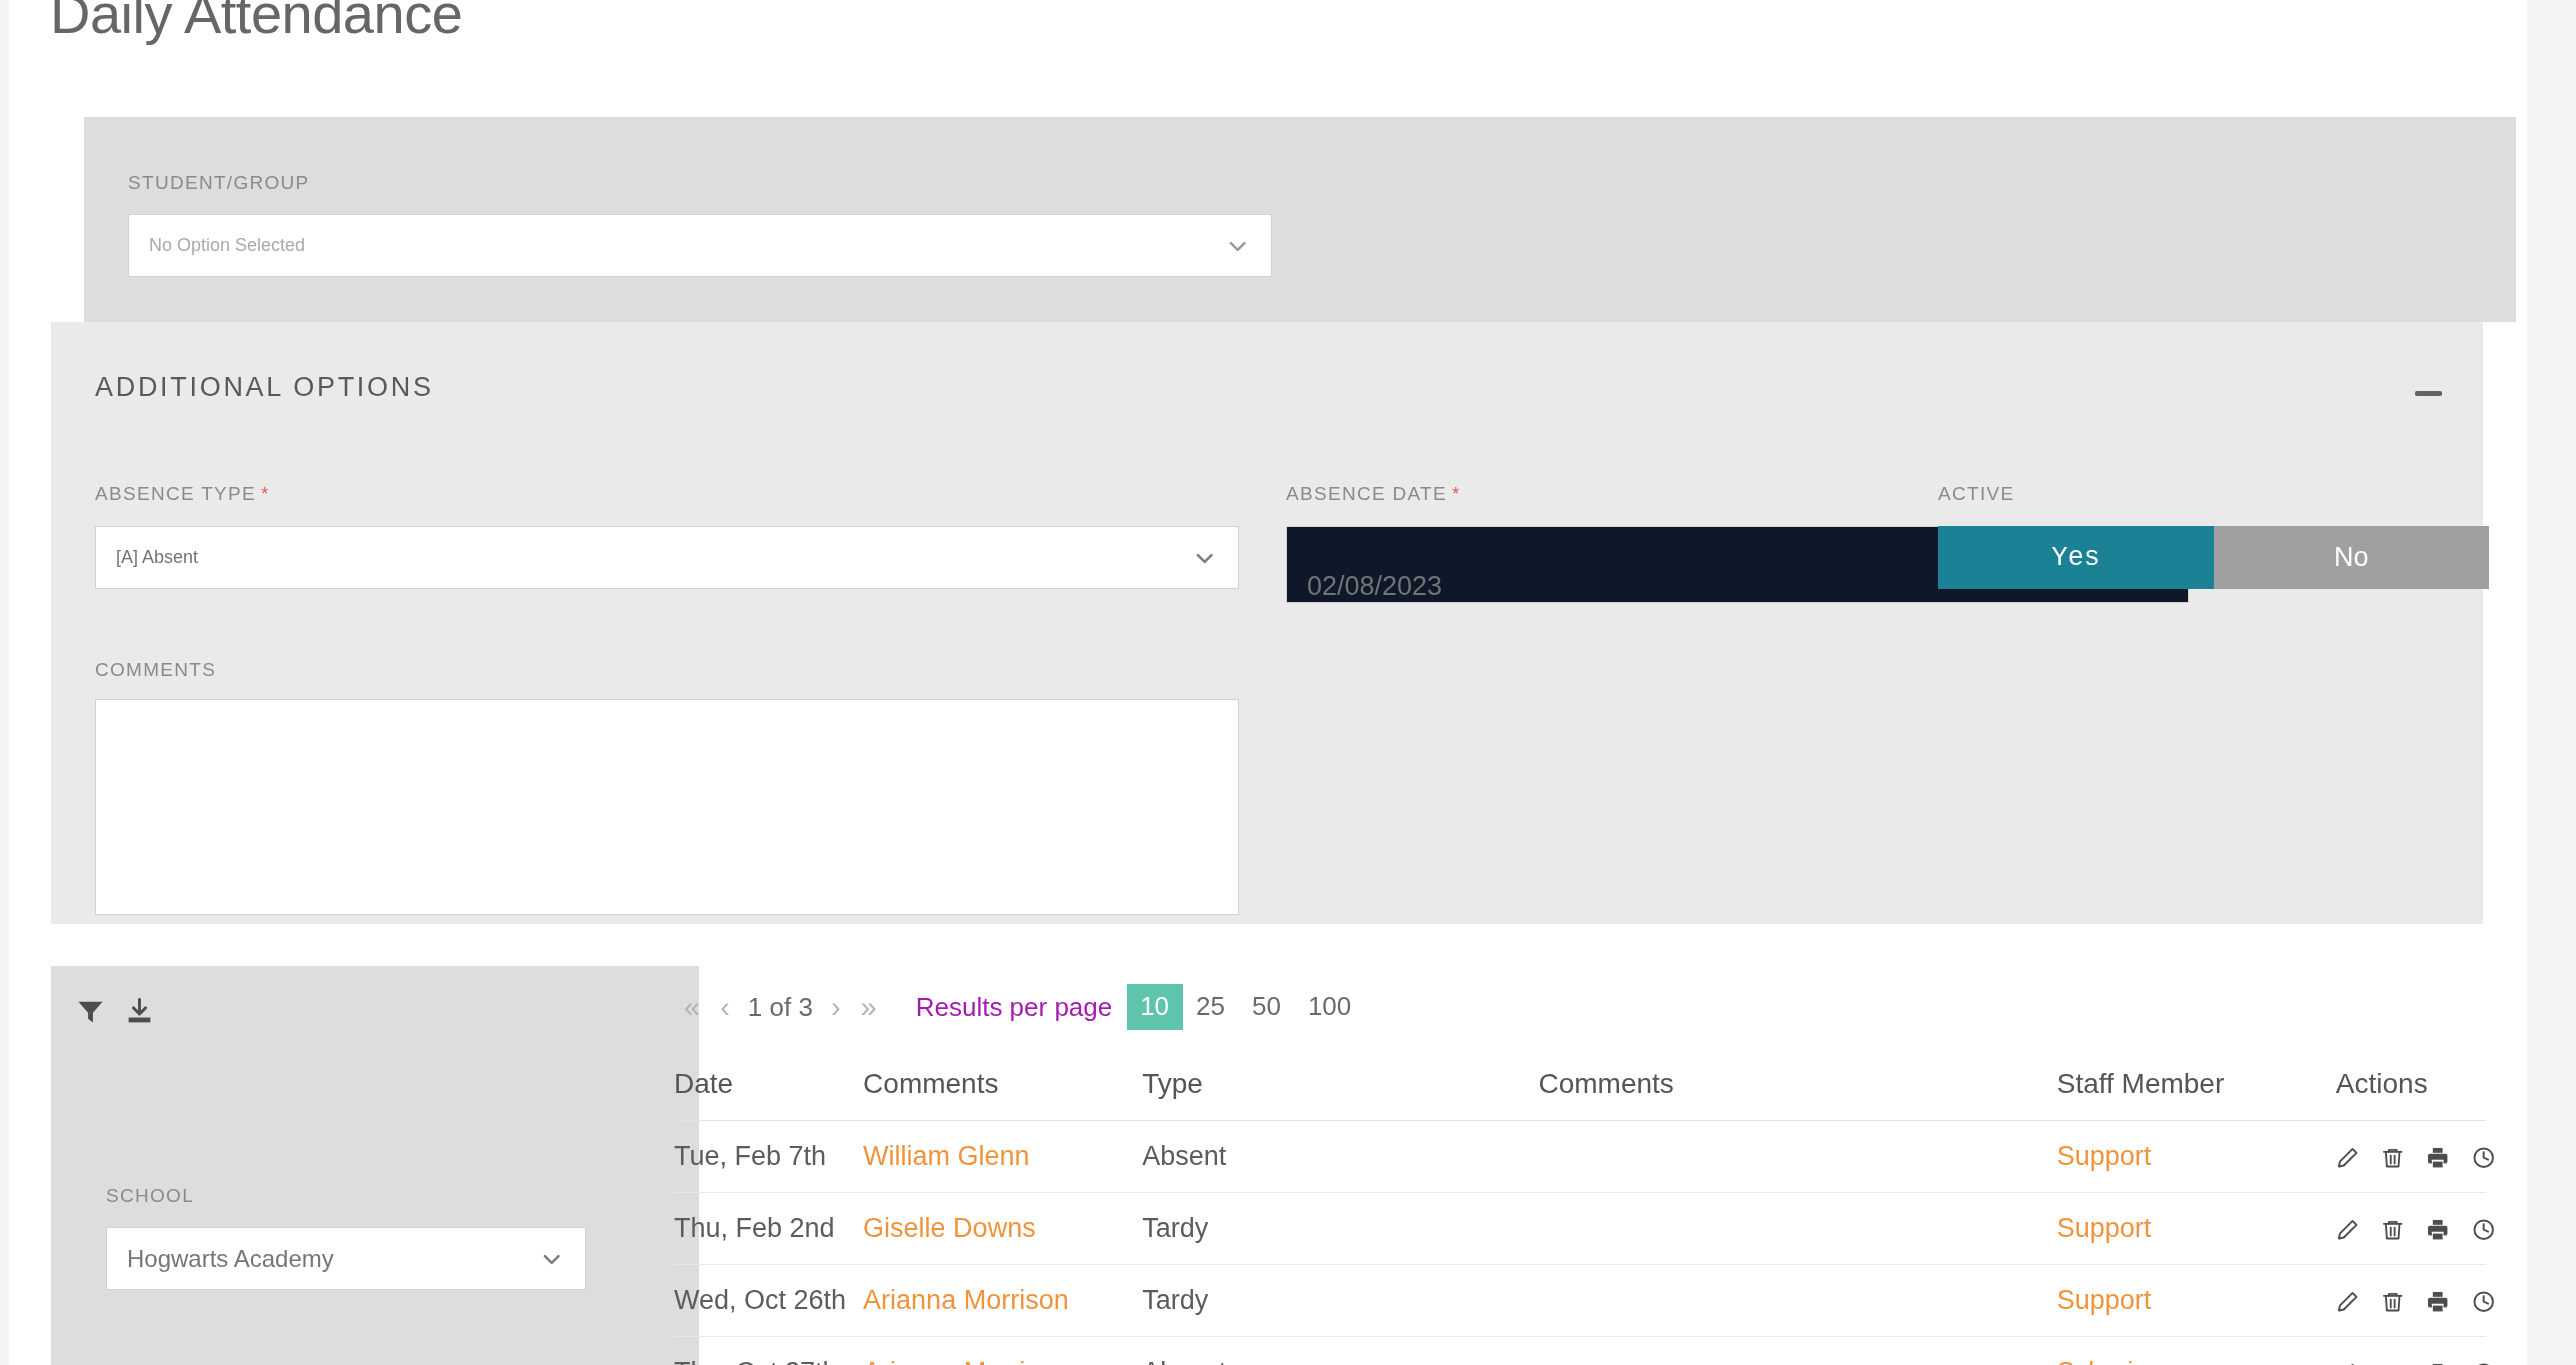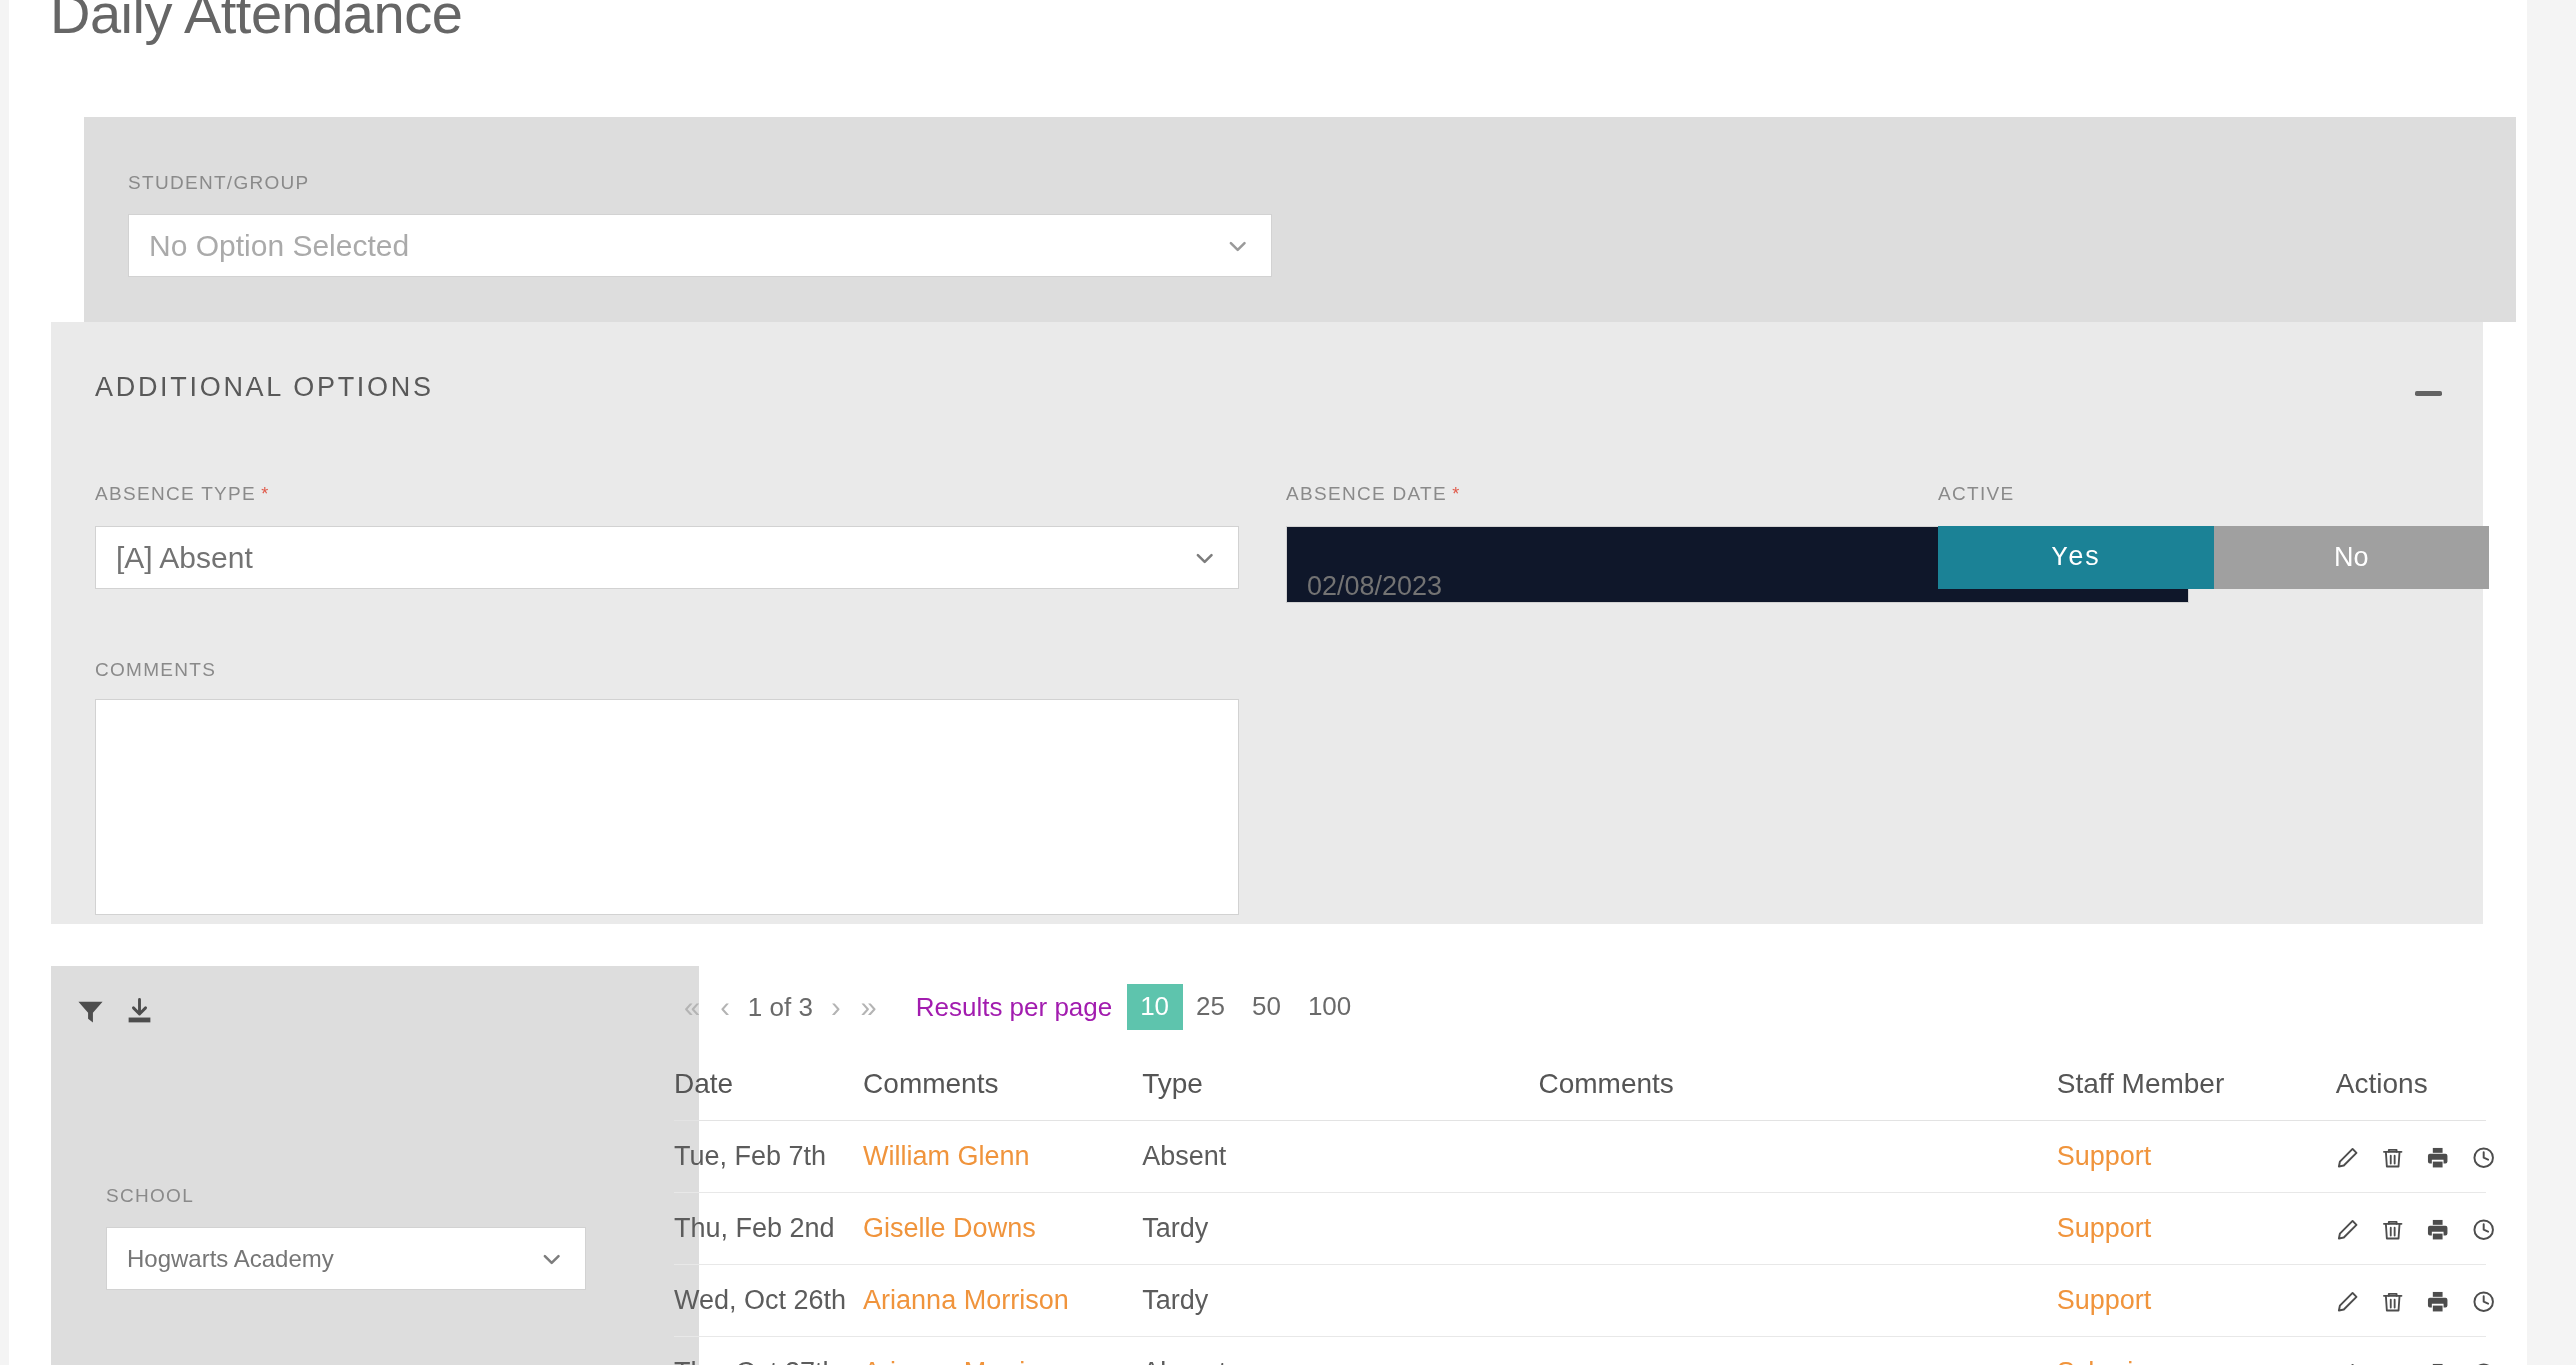--- a/index.html
+++ b/index.html
@@ -71,21 +71,21 @@
   }
 
   .sel-wrap {
     position: relative;
     background: #ffffff;
     border: 0.9px solid #d2d2d2;
     display: flex;
     align-items: center;
   }
   .sel-wrap .sel-value {
-    font-size: 30px;
+    font-size: 18px;
     color: #737373;
     padding-left: 20px;
     white-space: nowrap;
     overflow: hidden;
     text-overflow: ellipsis;
   }
   .sel-wrap .sel-value.placeholder { color: #aaaaaa; }
   .chev {
     position: absolute;
     right: 21.6px;

